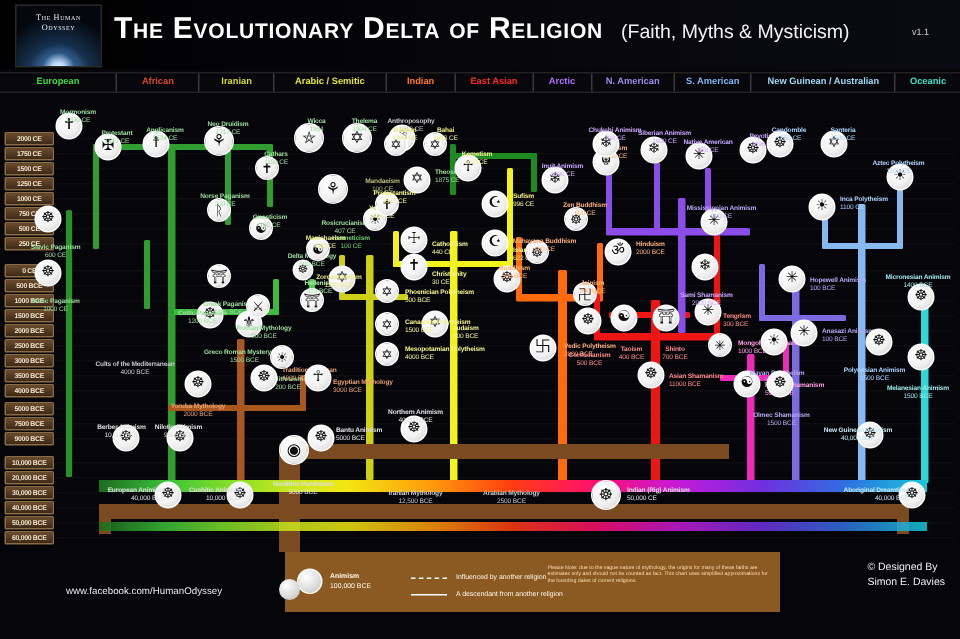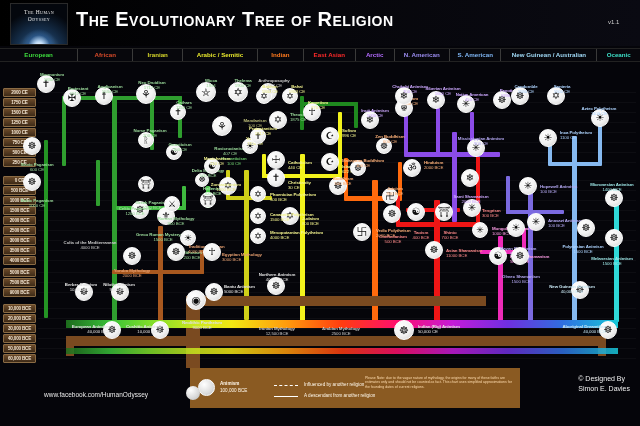--- a/index.html
+++ b/index.html
@@ -90,21 +90,22 @@
 <div id="stage">
 
   <div class="header">
     <div class="logo">
       <div class="glow"></div>
       <div class="ltxt">
         <div>The Human</div>
         <div>Odyssey</div>
       </div>
     </div>
-    <div class="title">The Evolutionary Tree of Religion</div>
+    <div class="title">The Evolutionary Delta of Religion</div>
+    <div class="subtitle">(Faith, Myths &amp; Mysticism)</div>
     <div class="version">v1.1</div>
   </div>
 
   <div class="catbar" id="catbar">
       <div class="cat" style="color: rgb(61, 219, 61); width: 88px;">European</div>
       <div class="cat" style="color: rgb(217, 75, 42); width: 62px;">African</div>
       <div class="cat" style="color: rgb(215, 215, 42); width: 56px;">Iranian</div>
       <div class="cat" style="color: rgb(229, 229, 44); width: 84px;">Arabic / Semitic</div>
       <div class="cat" style="color: rgb(255, 122, 30); width: 52px;">Indian</div>
       <div class="cat" style="color: rgb(255, 42, 42); width: 58px;">East Asian</div>

